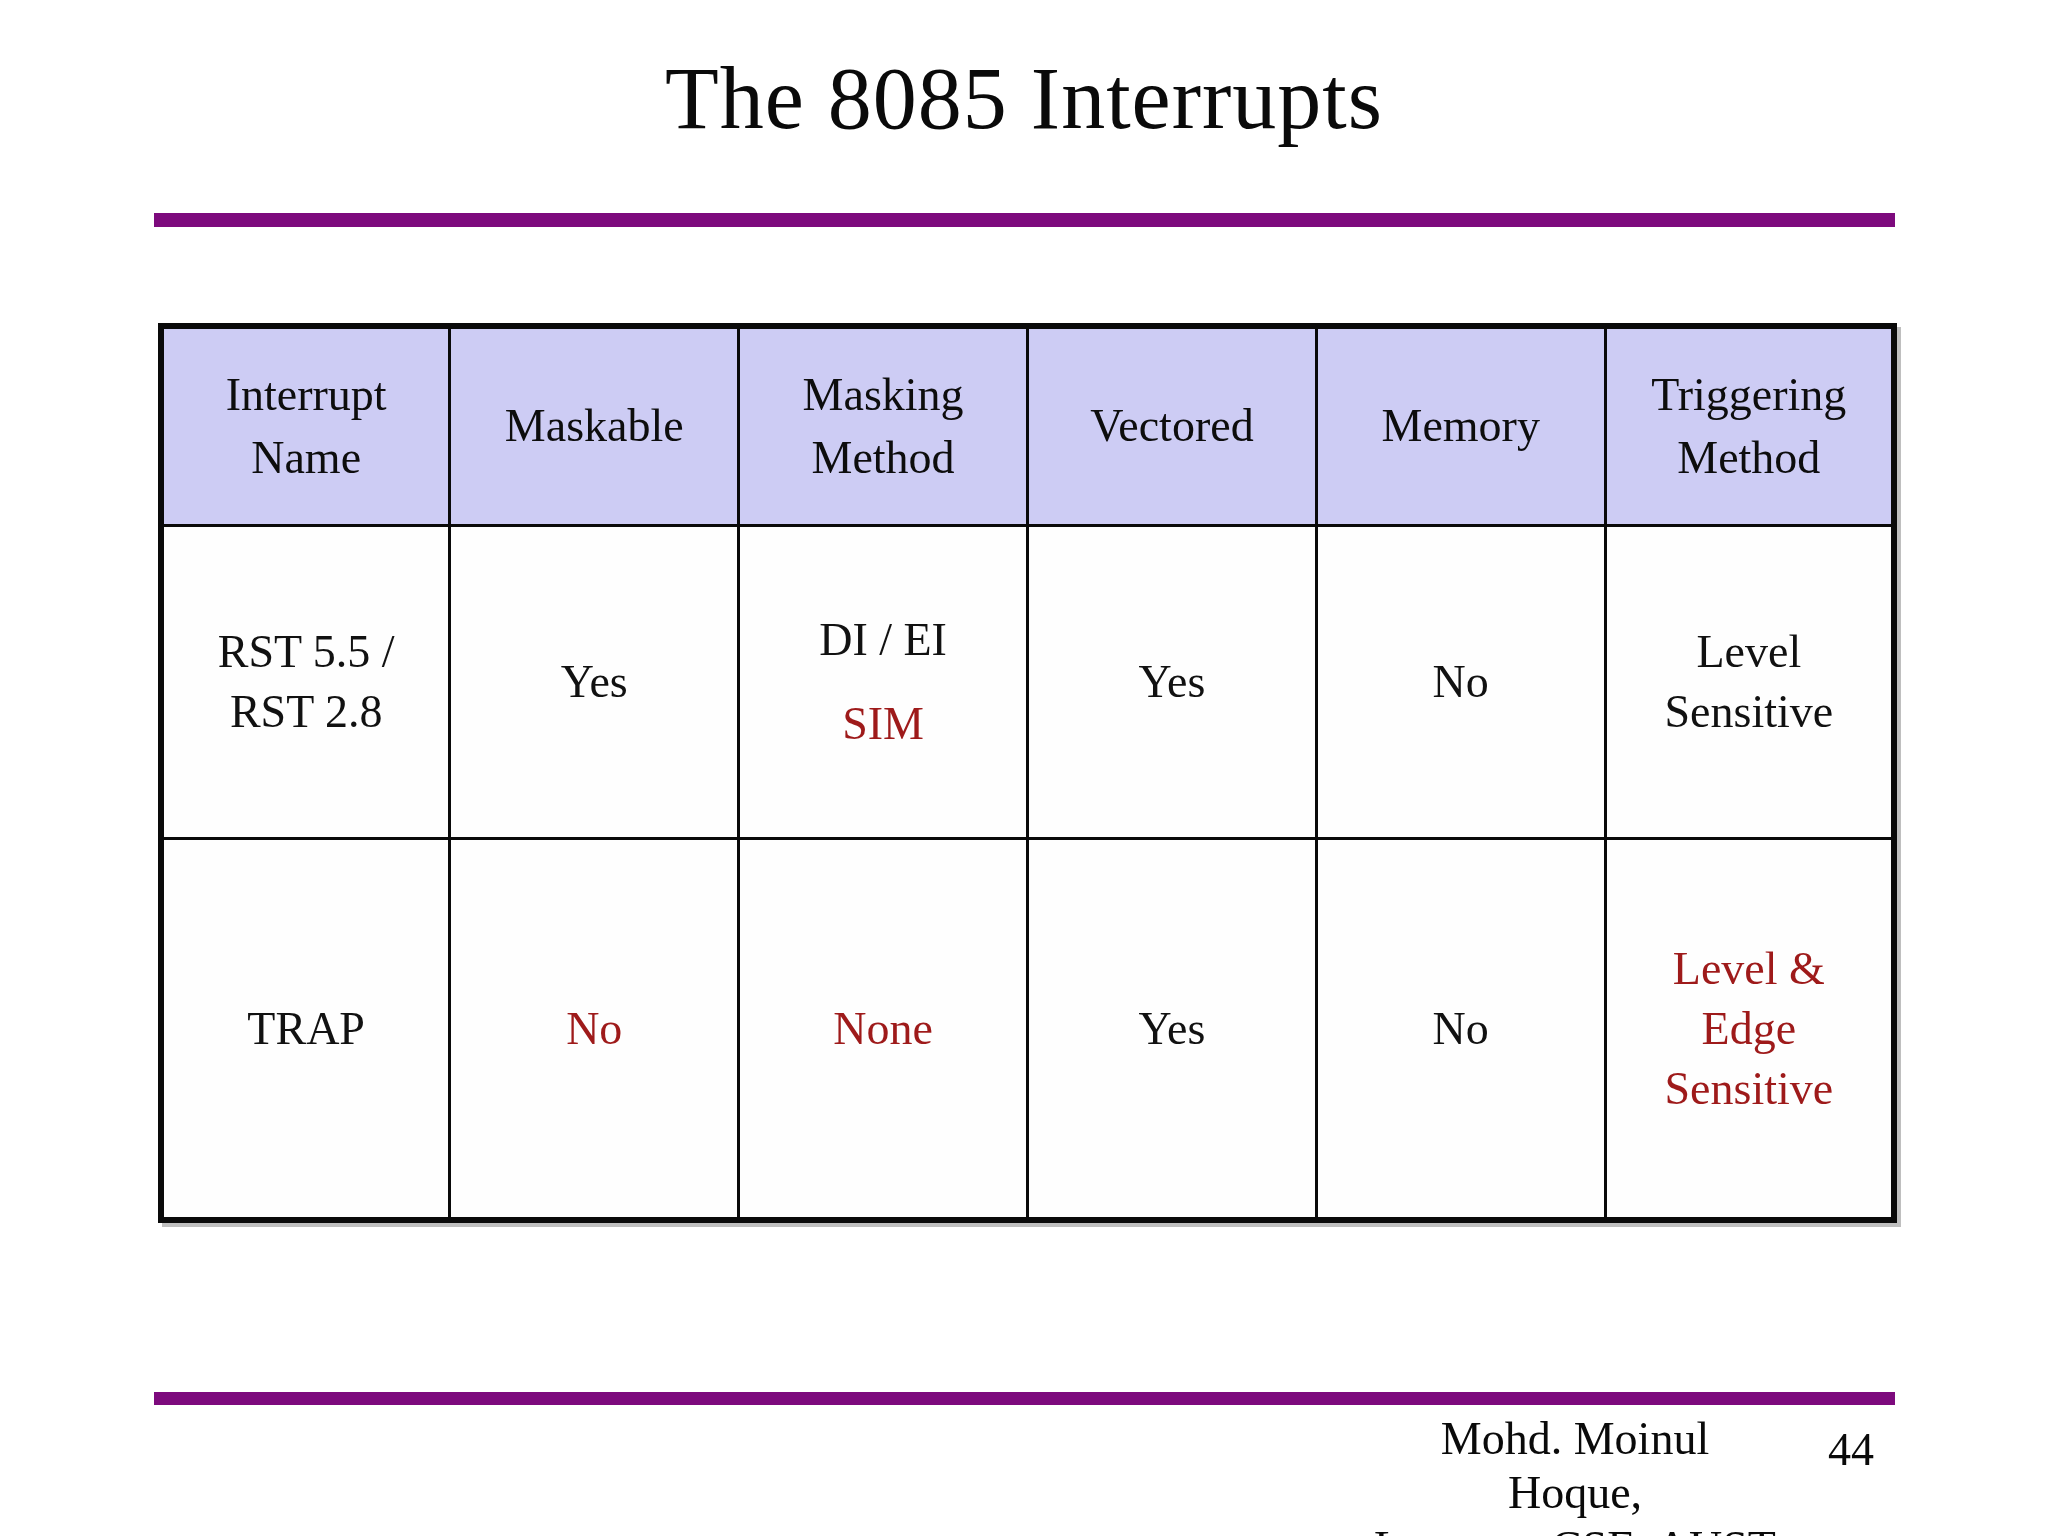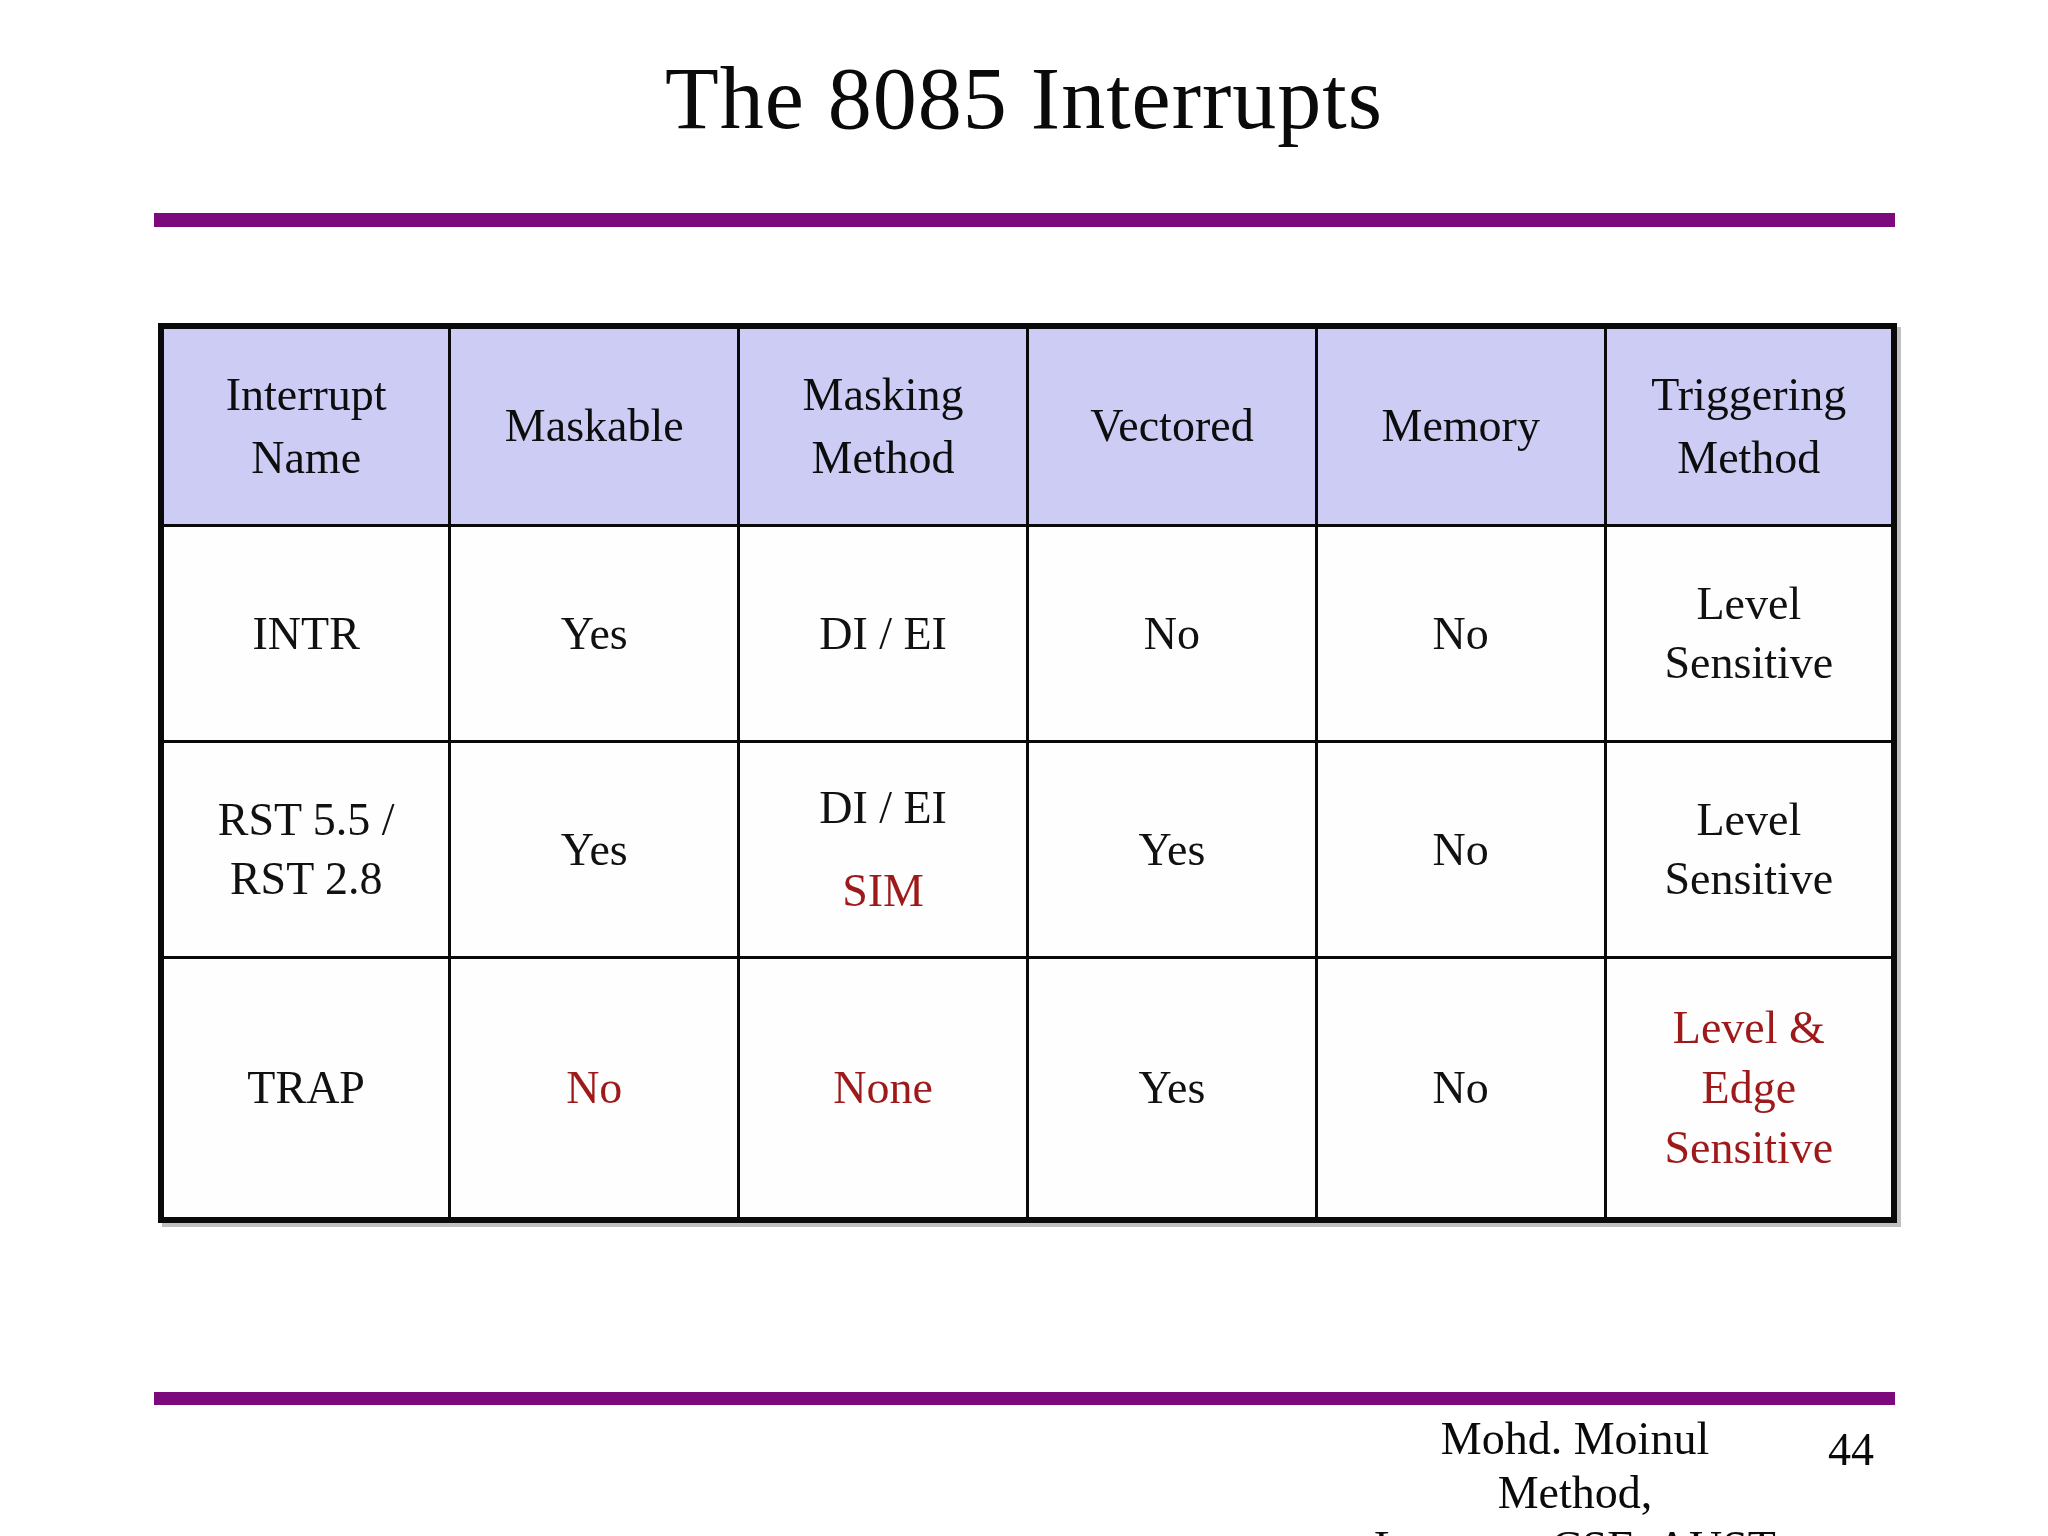--- a/index.html
+++ b/index.html
@@ -76,41 +76,20 @@
       <tr>
         <th>Interrupt Name</th>
         <th>Maskable</th>
         <th>Masking Method</th>
         <th>Vectored</th>
         <th>Memory</th>
         <th>Triggering Method</th>
       </tr>
     </thead>
     <tbody>
-      <tr class="row-1">
-        <td>
-            <div class="line">INTR</div>
-          </td>
-        <td>
-            <div class="line">Yes</div>
-          </td>
-        <td>
-            <div class="line">DI / EI</div>
-          </td>
-        <td>
-            <div class="line">No</div>
-          </td>
-        <td>
-            <div class="line">No</div>
-          </td>
-        <td>
-          <div class="line">Level</div>
-          <div class="line">Sensitive</div>
-        </td>
-      </tr>
       <tr class="row-2">
         <td>
           <div class="line">RST 5.5 /</div>
           <div class="line">RST 2.8</div>
         </td>
         <td>
             <div class="line">Yes</div>
           </td>
         <td>
           <div class="line">DI / EI</div>
@@ -149,19 +128,19 @@
           <div class="line red">Sensitive</div>
         </td>
       </tr>
     </tbody>
   </table>
 
   <div class="rule rule-bottom"></div>
 
 
   <div class="footer-right">
-    <div>Mohd. Moinul Method,</div>
+    <div>Mohd. Moinul Hoque,</div>
     <div>Lecturer, CSE, AUST</div>
   </div>
 
   <div class="page-number">44</div>
 
 </div>
 
 </body></html>

